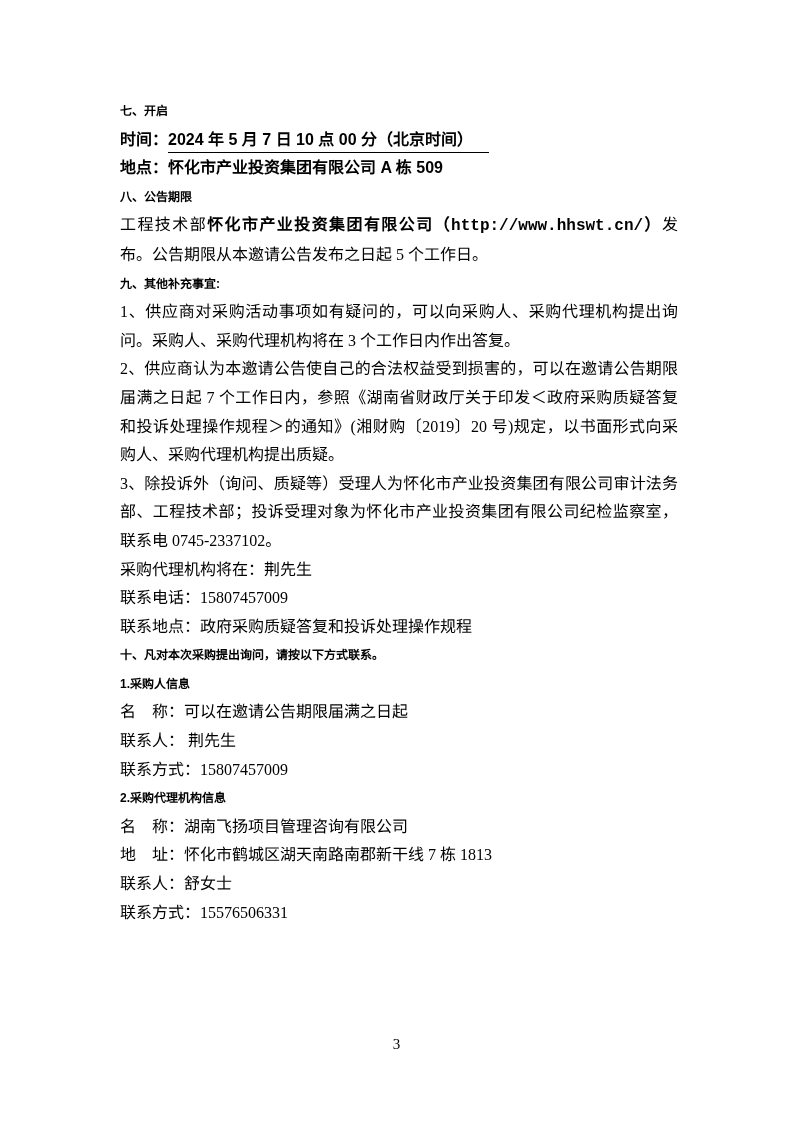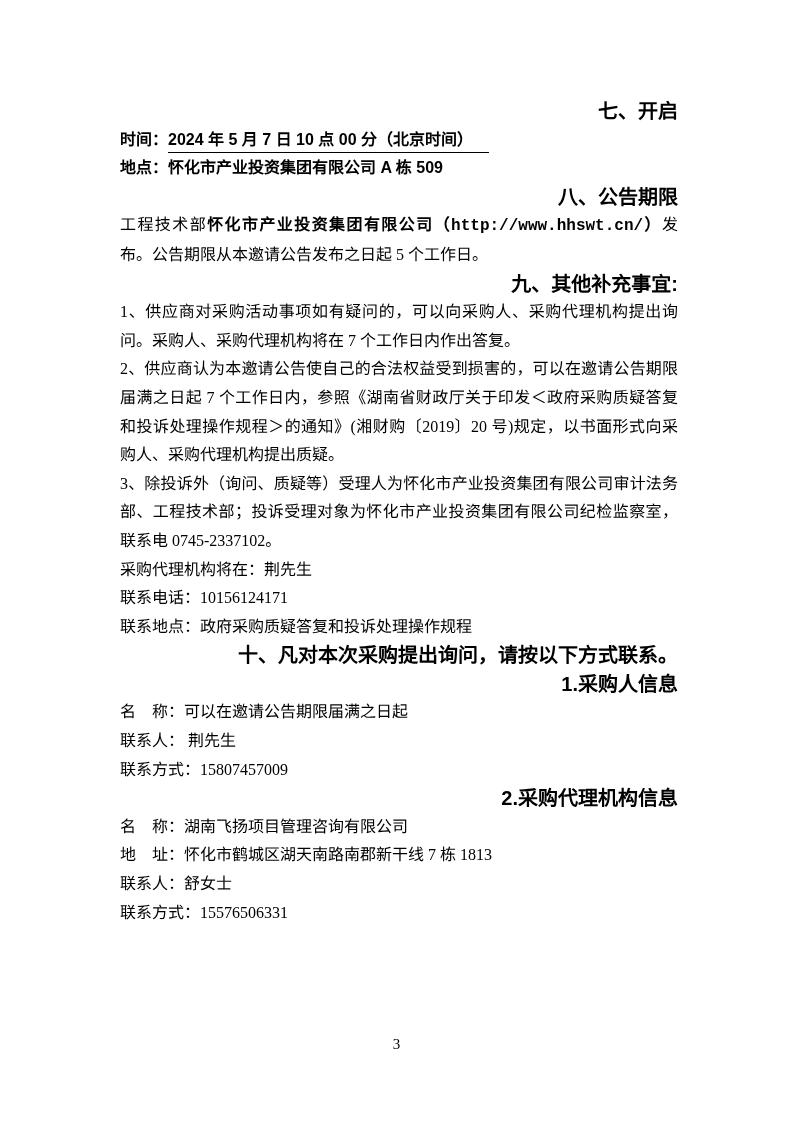--- a/index.html
+++ b/index.html
@@ -29,22 +29,22 @@
     margin: 0;
     padding: 0;
   }
   .just {
     text-align: justify;
     text-justify: inter-character;
   }
   .h {
     font-family: "Liberation Sans", "DejaVu Sans", sans-serif;
     font-weight: bold;
-    font-size: 20px;
-    text-align: right;
+    font-size: 12px;
+    text-align: left;
   }
   .bold-line {
     font-family: "Liberation Sans", "DejaVu Sans", sans-serif;
     font-weight: bold;
   }
   .bold-run {
     font-weight: bold;
     font-family: Liberation Mono, monospace;
   }
   .u {
@@ -75,26 +75,26 @@
     <p class="bold-line"><span>时间：</span><span class="u">2024 年 5 月 7 日 10 点 00 分（北京时间）</span></p>
 
     <p class="bold-line">地点：怀化市产业投资集团有限公司 A 栋 509</p>
 
     <p class="h">八、公告期限</p>
 
     <p class="just"><span>工程技术部</span><span class="bold-run">怀化市产业投资集团有限公司（http://www.hhswt.cn/）</span><span>发布。公告期限从本邀请公告发布之日起 5 个工作日。</span></p>
 
     <p class="h">九、其他补充事宜:</p>
 
-    <p class="just">1、供应商对采购活动事项如有疑问的，可以向采购人、采购代理机构提出询问。采购人、采购代理机构将在 7 个工作日内作出答复。</p>
+    <p class="just">1、供应商对采购活动事项如有疑问的，可以向采购人、采购代理机构提出询问。采购人、采购代理机构将在 3 个工作日内作出答复。</p>
     <p class="just">2、供应商认为本邀请公告使自己的合法权益受到损害的，可以在邀请公告期限届满之日起 7 个工作日内，参照《湖南省财政厅关于印发＜政府采购质疑答复和投诉处理操作规程＞的通知》(湘财购〔2019〕20 号)规定，以书面形式向采购人、采购代理机构提出质疑。</p>
     <p class="just">3、除投诉外（询问、质疑等）受理人为怀化市产业投资集团有限公司审计法务部、工程技术部；投诉受理对象为怀化市产业投资集团有限公司纪检监察室，联系电 0745-2337102。</p>
 
     <p>采购代理机构将在：荆先生</p>
-    <p>联系电话：10156124171</p>
+    <p>联系电话：15807457009</p>
     <p>联系地点：政府采购质疑答复和投诉处理操作规程</p>
 
     <p class="h">十、凡对本次采购提出询问，请按以下方式联系。</p>
 
     <p class="h">1.采购人信息</p>
     <p>名　称：可以在邀请公告期限届满之日起</p>
     <p>联系人： 荆先生</p>
     <p>联系方式：15807457009</p>
 
     <p class="h">2.采购代理机构信息</p>

